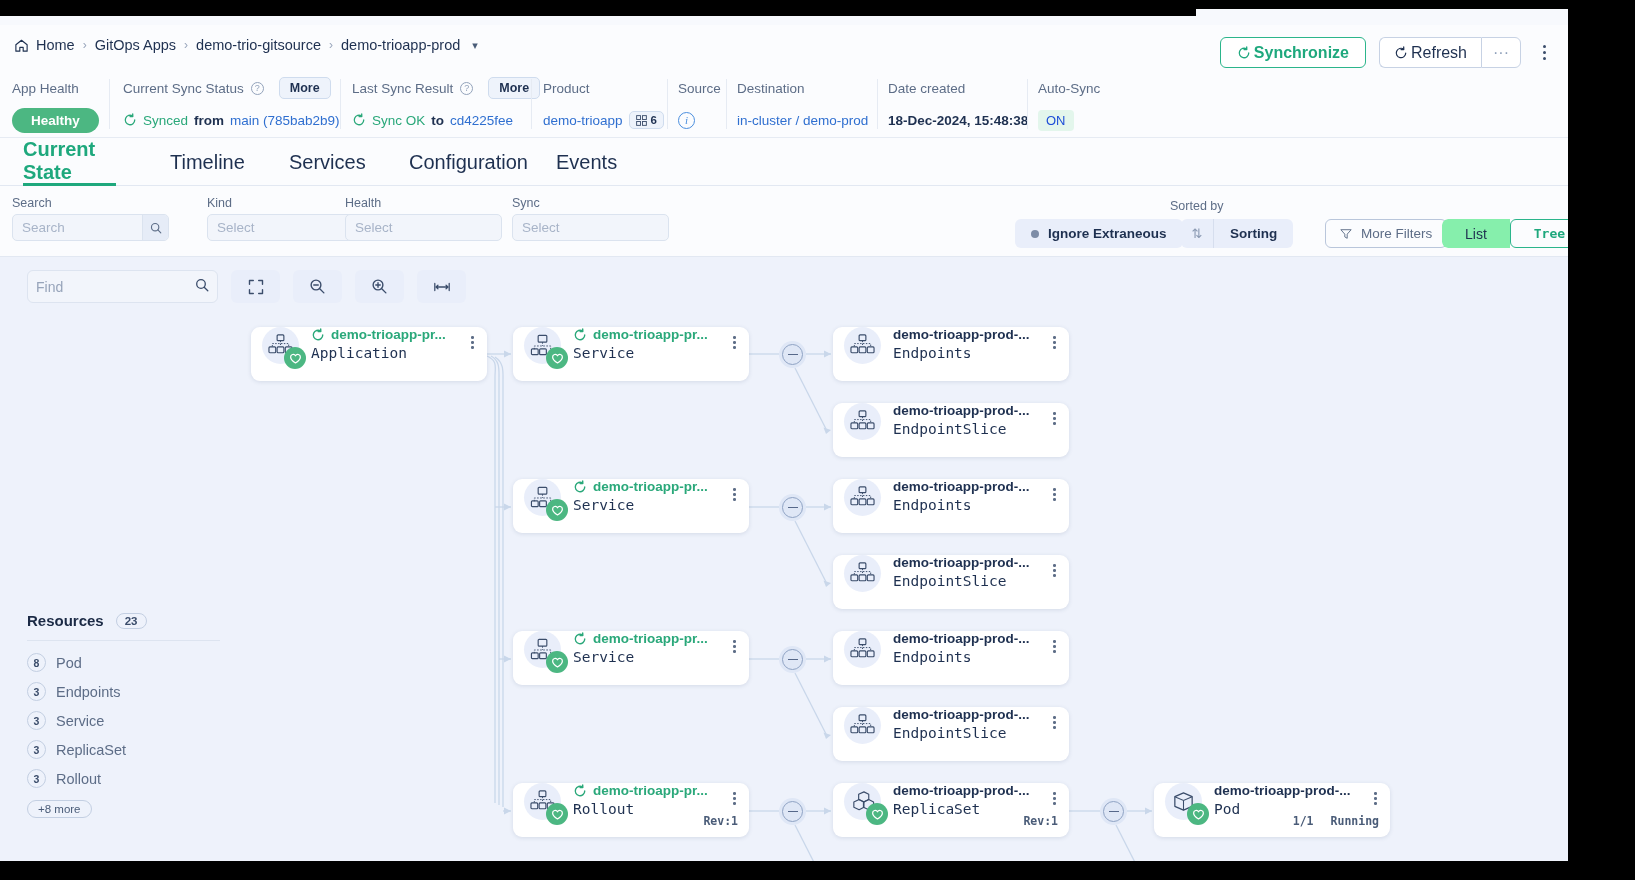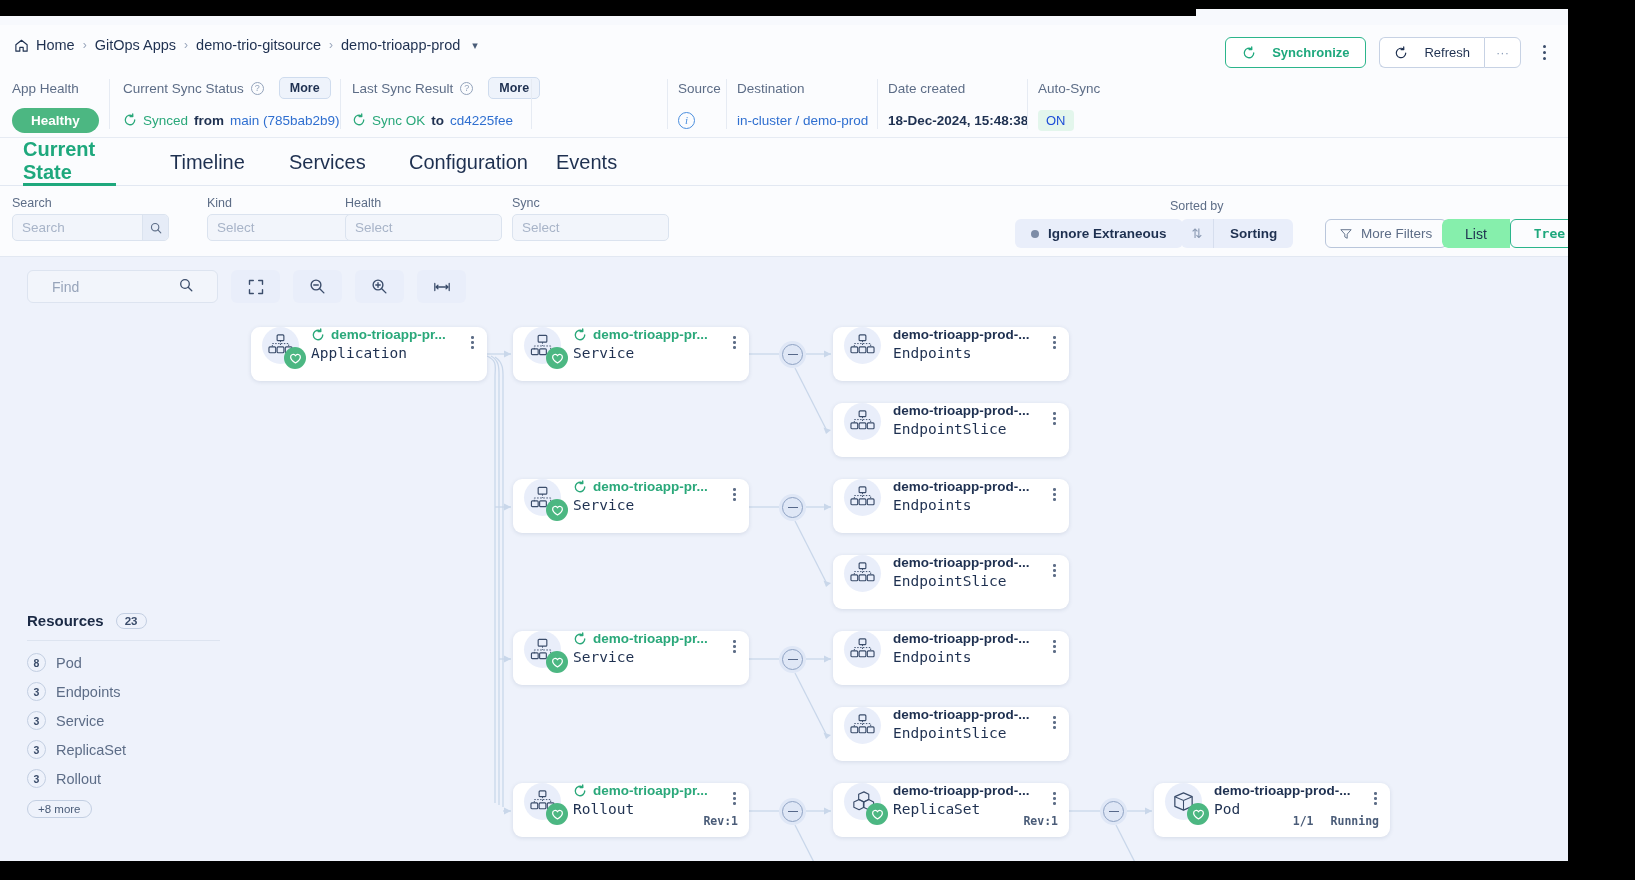--- a/index.html
+++ b/index.html
@@ -12,21 +12,21 @@
   
   .crumbbar { position:absolute; left:0; top:16px; width:1568px; height:46px; background:#fbfcfe; }
   .crumbs { position:absolute; left:14px; top:12px; display:flex; align-items:center; gap:8px;
     font-size:14.5px; color:#1e3050; }
   .crumbs .sep { color:#9aa7bd; font-size:12px; }
   .crumbs a { color:#1e3050; text-decoration:none; }
   .crumbs .home { display:flex; align-items:center; gap:7px; }
   .chev { color:#4a5c78; font-size:11px; margin-left:4px;}
   .hdr-actions { position:absolute; right:14px; top:12px; display:flex; align-items:center; gap:13px; }
   .btn { height:31px; border:1px solid #c7d2e4; border-radius:6px; background:#fff;
-    display:flex; align-items:center; gap:16px; padding:0 14px; font-size:13px; color:#1e3050;
+    display:flex; align-items:center; gap:3px; padding:0 14px; font-size:16px; color:#1e3050;
     cursor:pointer;text-align:right; }
   .btn.sync { border-color:#2bb58b; color:#1ea87d; font-weight:600; padding:0 16px; }
   .btn-group { display:flex; }
   .btn-group .btn:first-child { border-radius:6px 0 0 6px; border-right:none; }
   .btn-group .btn:last-child { border-radius:0 6px 6px 0; padding:0 11px; color:#8fa0ba; }
   .kebab { width:20px; height:26px; display:flex; flex-direction:column; justify-content:center;
     align-items:center; gap:3px; cursor:pointer; }
   .kebab i { width:3px; height:3px; border-radius:50%; background:#3b4d6b; display:block; }
 
   
@@ -84,21 +84,21 @@
   .seg { height:29px; display:flex; border-radius:6px; overflow:hidden; }
   .seg div { display:flex; align-items:center; padding:0 23px; font-size:14px; cursor:pointer; }
   .seg .s1 { background:#86efac; color:#1e3050; border-radius:6px 0 0 6px; }
   .seg .s2 { background:#fbfcfe; color:#1ea87d; border:1.4px solid #2bb58b; border-radius:6px; font-weight:600;
      font-family:"DejaVu Sans Mono", monospace; font-size:13px; }
 
   
   .graph { position:absolute; left:0; top:248px; width:1568px; height:604px; background:#eef2fb; }
   .gbar { position:absolute; left:27px; top:13px; display:flex; gap:13px; }
   .findbox { width:191px; height:33px; background:#f2f5fb; border:1px solid #dde4f0; border-radius:6px;
-    display:flex; align-items:center; padding:0 24px; font-size:14px; color:#97a4ba; }
+    display:flex; align-items:center; padding:0 8px; font-size:14px; color:#97a4ba; }
   .gbtn { width:49px; height:33px; background:#e9eefa; border-radius:6px; display:flex;
     align-items:center; justify-content:center; cursor:pointer; color:#3b4d6b; }
 
   svg.edges { position:absolute; left:0; top:0; width:1568px; height:604px; }
 
   .node { position:absolute; background:#fff; border-radius:9px; box-shadow:0 1px 4px rgba(40,60,100,.13);
     display:flex; align-items:flex-start; }
   .nicon { position:relative; margin-left:11px; width:37px; height:37px; border-radius:50%;
     background:#e9eefa; display:flex; align-items:center; justify-content:center; flex:0 0 37px;}
   .heart { position:absolute; right:-7px; bottom:-5px; width:22px; height:22px; border-radius:50%;
@@ -224,20 +224,37 @@
             <path d="M11.1 1v3.1H8" fill="none" stroke="#2aa87a" stroke-width="1.5" stroke-linecap="round" stroke-linejoin="round"></path>
           </svg>
         <span class="grn">Sync OK</span>
         <span class="dark">to</span>
         <span class="lnk">cd4225fee</span>
       </div>
     </div>
 
     <div class="vdiv" style="left:531px;"></div>
 
+    <div class="scol" style="left:543px;">
+      <div class="lbl">
+          <span>Product</span>
+        </div>
+      <div class="val">
+        <span class="lnk">demo-trioapp</span>
+        <span class="cntbadge">
+          <svg width="11" height="11" viewBox="0 0 12 12">
+              <rect x=".7" y=".7" width="4.2" height="4.2" fill="none" stroke="#3b4d6b" stroke-width="1"></rect>
+              <rect x="7.1" y=".7" width="4.2" height="4.2" fill="none" stroke="#3b4d6b" stroke-width="1"></rect>
+              <rect x=".7" y="7.1" width="4.2" height="4.2" fill="none" stroke="#3b4d6b" stroke-width="1"></rect>
+              <rect x="7.1" y="7.1" width="4.2" height="4.2" fill="none" stroke="#3b4d6b" stroke-width="1"></rect>
+            </svg>
+          <span>6</span>
+        </span>
+      </div>
+    </div>
 
     <div class="vdiv" style="left:667px;"></div>
 
     <div class="scol" style="left:678px;">
       <div class="lbl">
           <span>Source</span>
         </div>
       <div class="val">
           <span class="iicon">i</span>
         </div>

